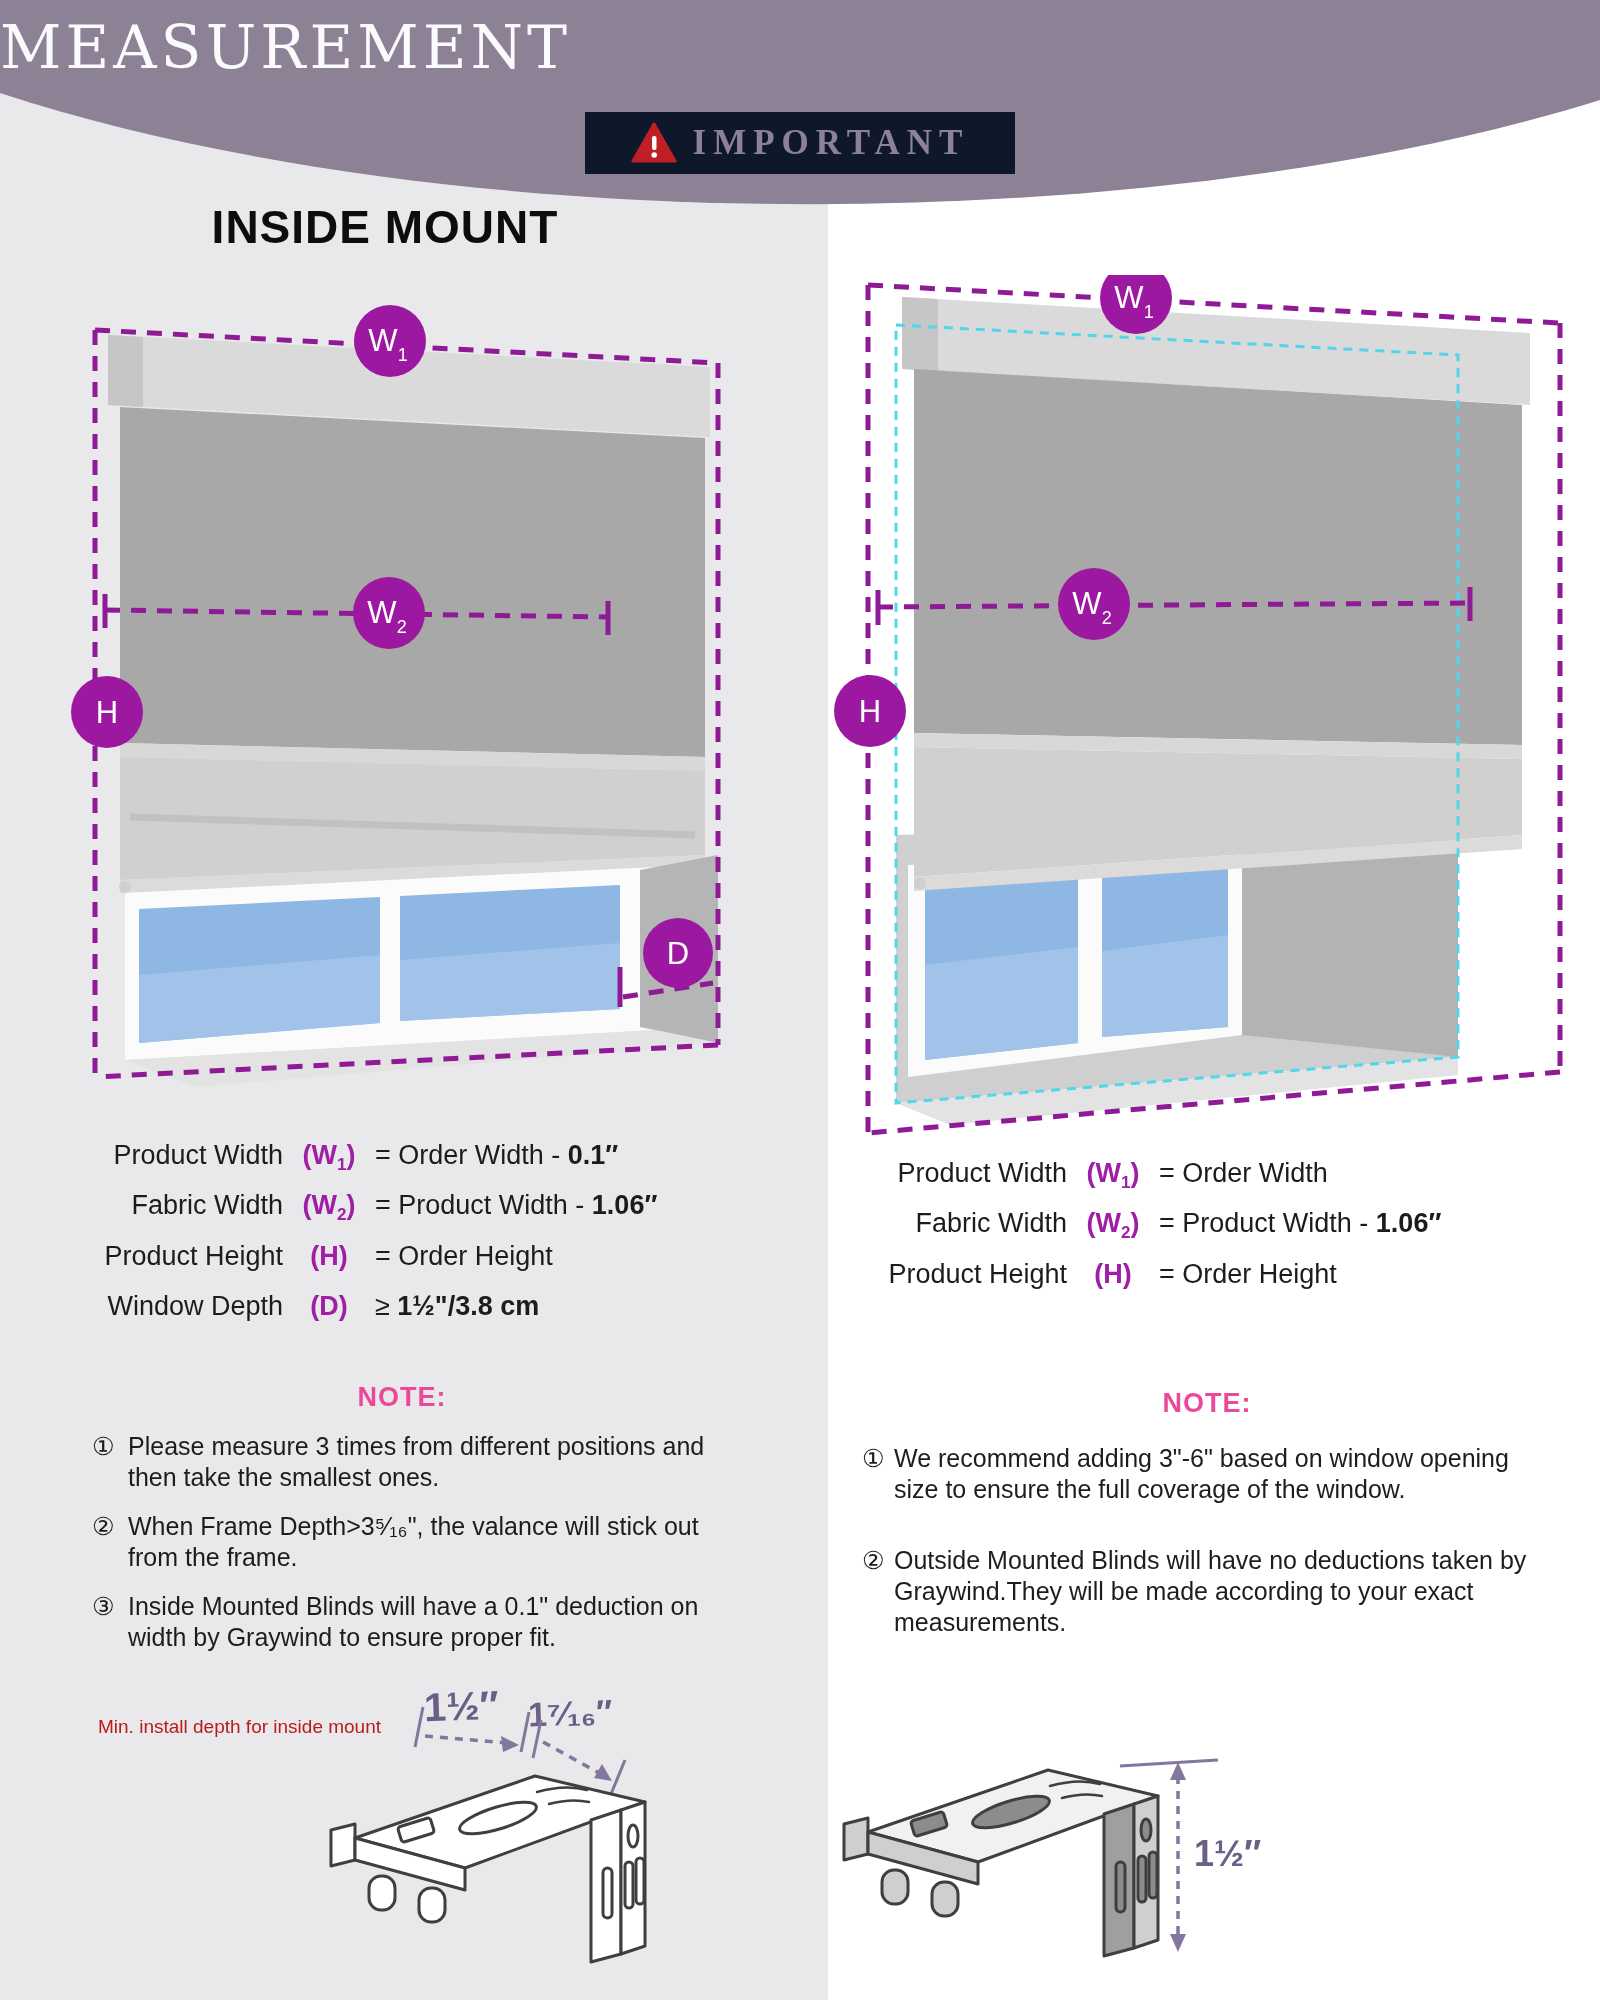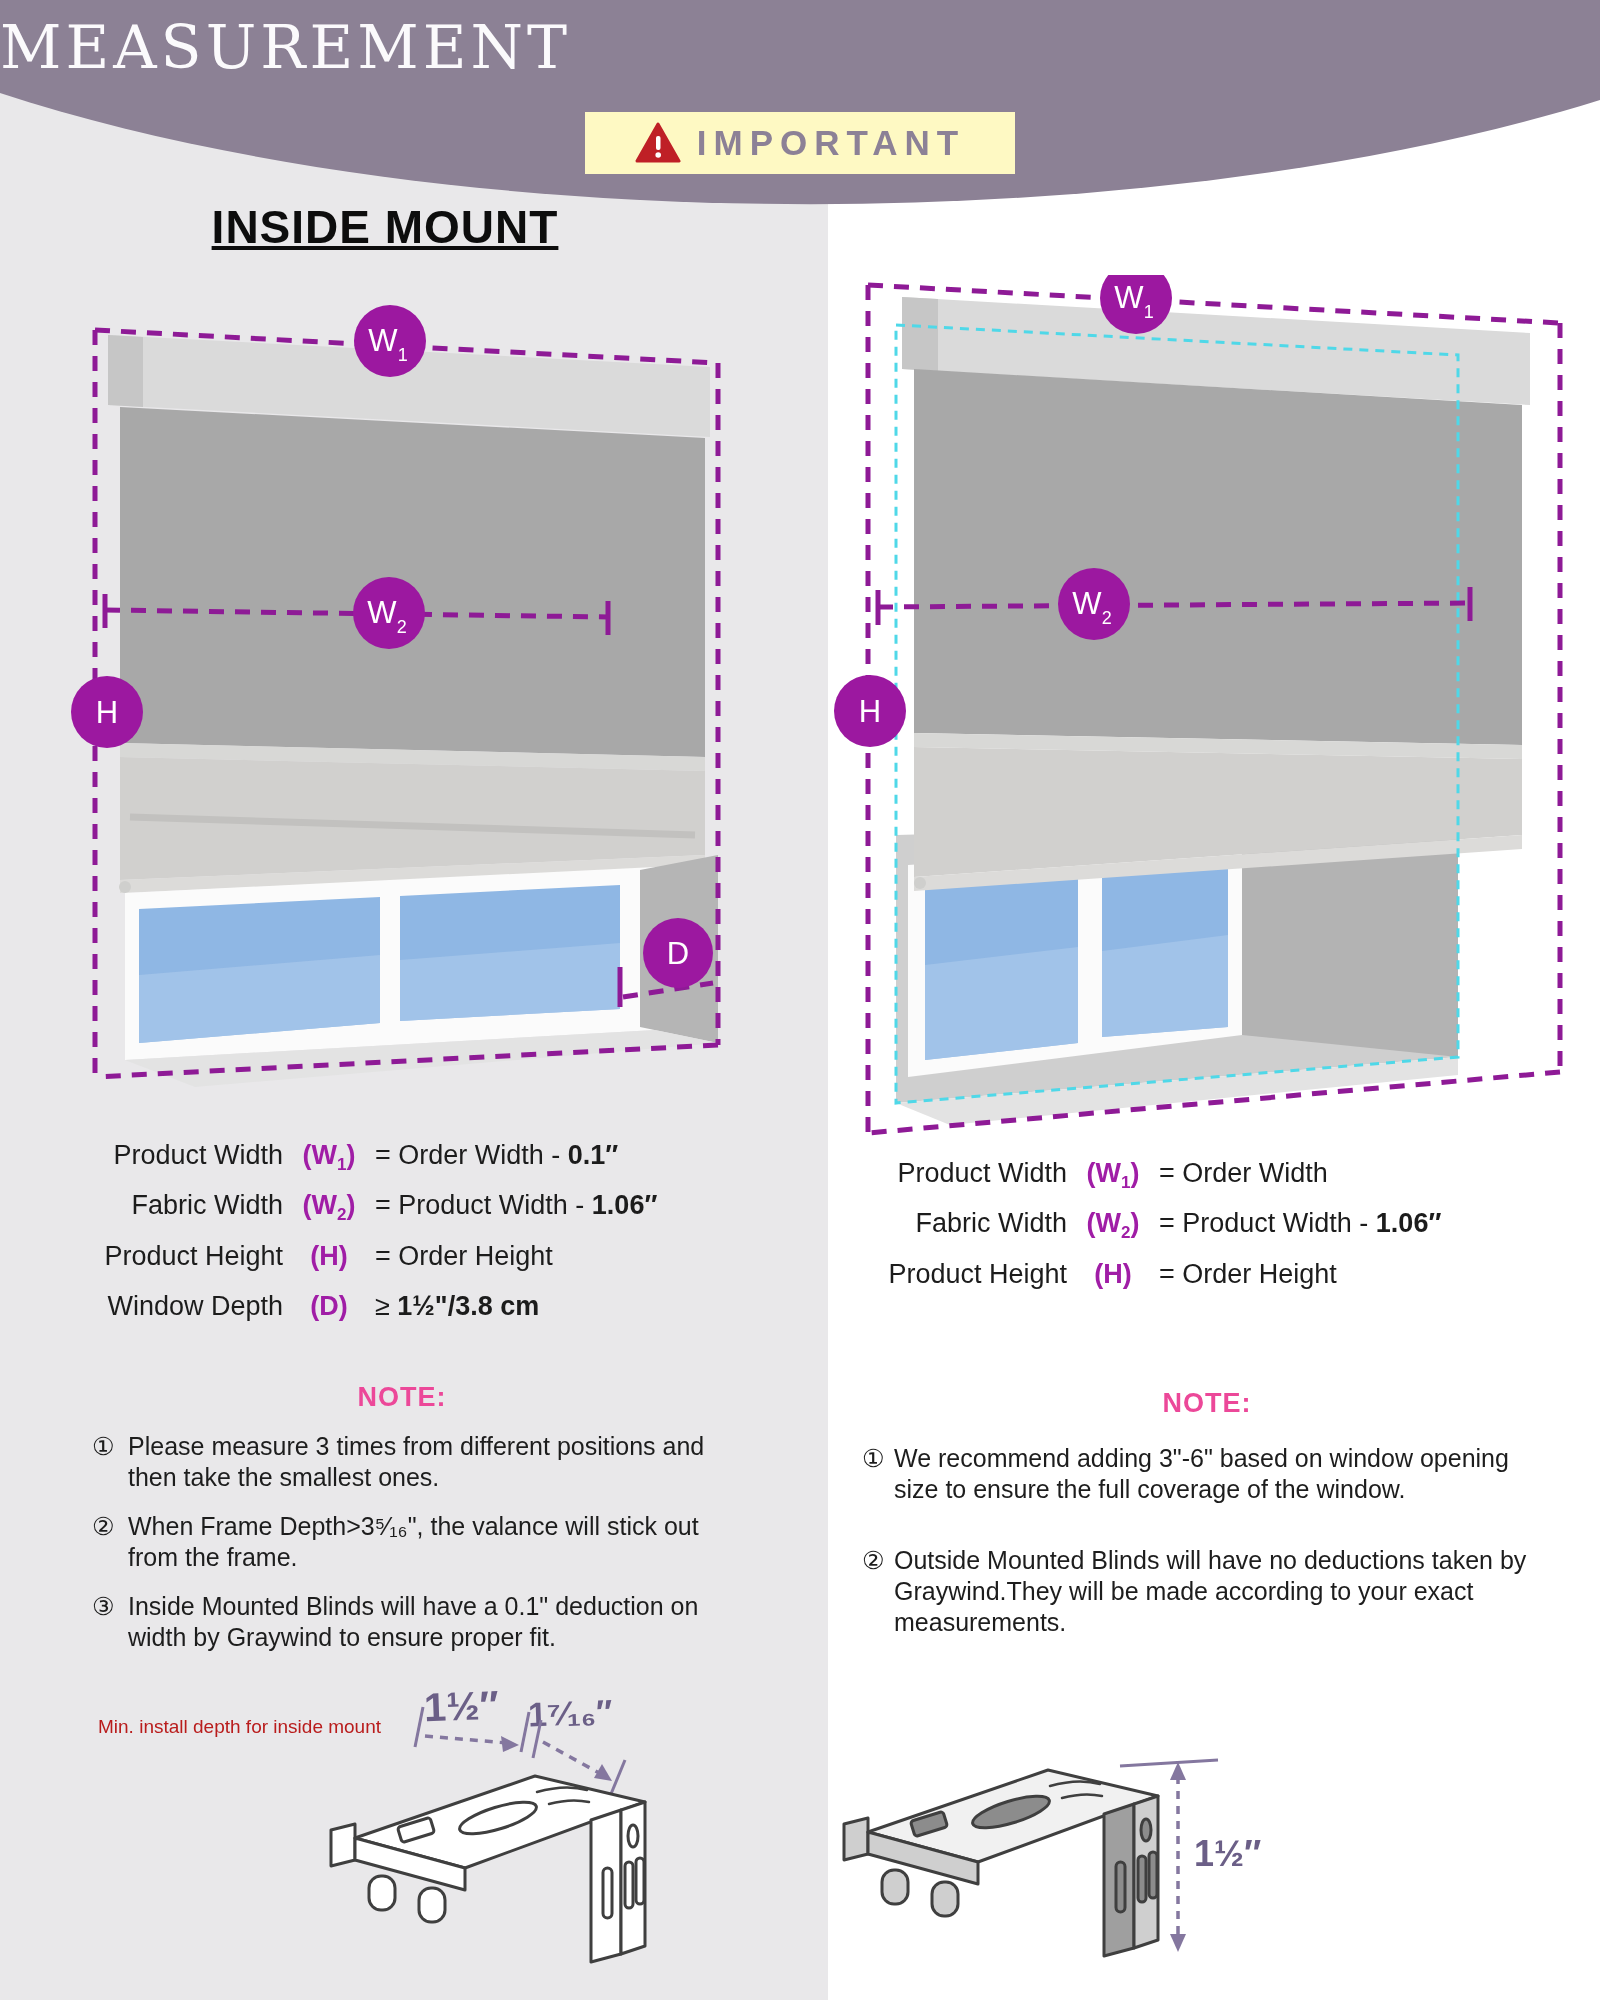--- a/index.html
+++ b/index.html
@@ -3,25 +3,25 @@
 <meta charset="utf-8">
 <style>
   html,body{margin:0;padding:0;background:#ffffff;}
   .canvas{position:relative;width:1600px;height:2000px;background:#ffffff;overflow:hidden;
           font-family:"Liberation Sans","DejaVu Sans",sans-serif;}
   .col-left{position:absolute;left:0;top:0;width:828px;height:2000px;background:#e9e8ea;}
   .header-svg{position:absolute;left:0;top:0;}
   .m-title{position:absolute;left:0;top:12px;width:100%;
            font-family:"DejaVu Serif","Liberation Serif",serif;font-size:60px;
            color:#fbfafc;letter-spacing:4px;}
-  .imp-badge{position:absolute;left:585px;top:112px;width:430px;height:62px;background:#fef9c3;
-             display:flex;align-items:center;justify-content:center;gap:16px;}
+  .imp-badge{position:absolute;left:585px;top:112px;width:430px;height:62px;background:#0f172a;
+             display:flex;align-items:center;justify-content:center;gap:16px;font-family:Liberation Serif, serif;}
   .imp-text{font-size:35px;font-weight:bold;color:#8c8196;letter-spacing:7px;}
   .mount-title{position:absolute;font-size:46px;font-weight:800;color:#0d0d0d;
-               text-align:center;letter-spacing:1px;text-decoration:underline;}
+               text-align:center;letter-spacing:1px;}
   .mount-title.inside{left:55px;top:200px;width:660px;}
   .mount-title.outside{left:855px;top:207px;width:700px;}
   .diagram{position:absolute;}
   
   .formulas{position:absolute;font-size:27px;color:#1c1c1c;}
   .formulas.left{left:78px;top:1140px;width:680px;}
   .formulas.right{left:862px;top:1158px;width:700px;}
   .f-row{display:flex;align-items:baseline;margin-bottom:15px;}
   .f-label{width:205px;text-align:right;flex:0 0 auto;}
   .f-sym{width:92px;text-align:center;color:#a01da6;font-weight:bold;flex:0 0 auto;}

